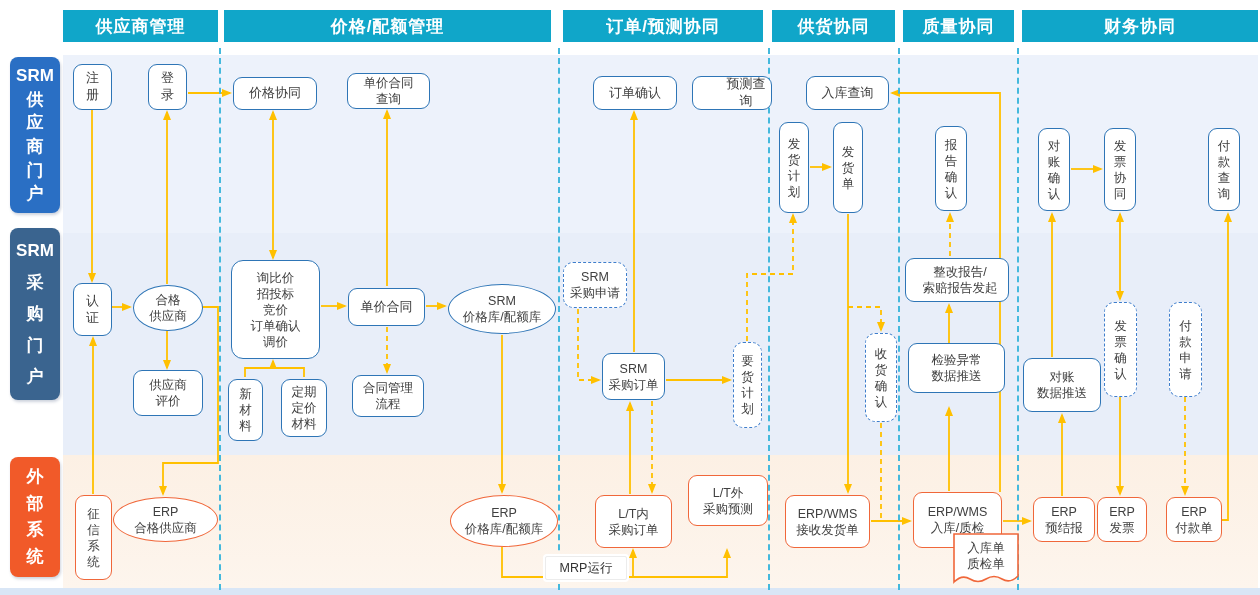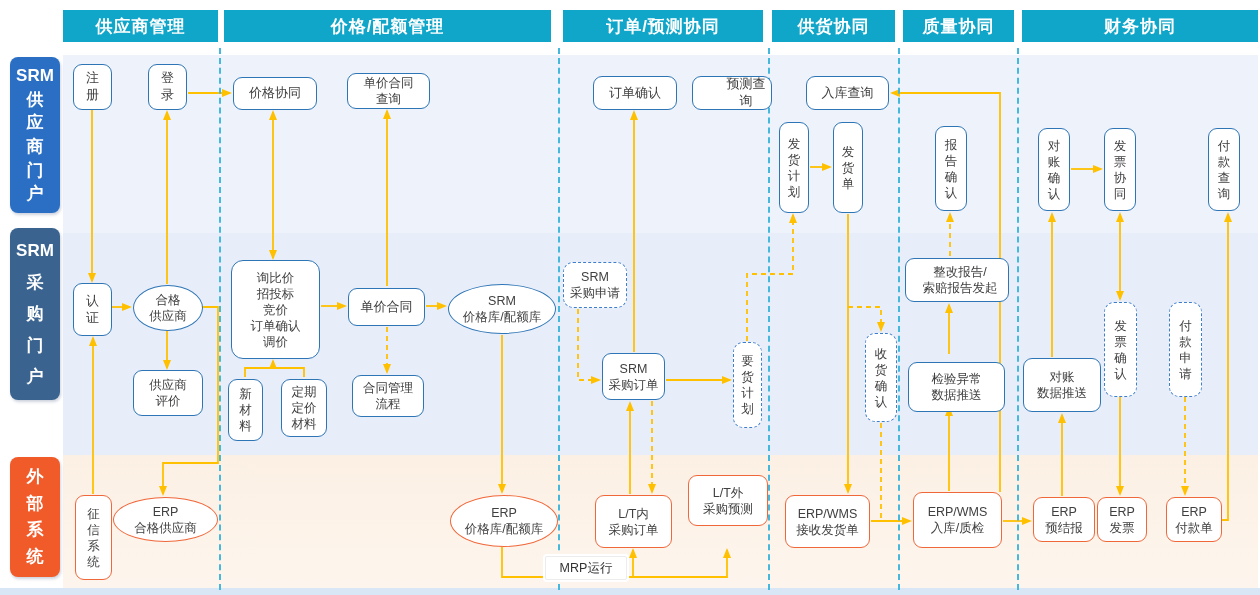--- a/index.html
+++ b/index.html
@@ -247,21 +247,21 @@
     <div class="node dashed" style="left: 865px; top: 333px; width: 32px; height: 89px; font-size: 12.5px;">
       <div>收</div>
       <div>货</div>
       <div>确</div>
       <div>认</div>
     </div>
     <div class="node " style="left: 905px; top: 258px; width: 104px; height: 44px; font-size: 12.5px; padding-left: 6px;">
       <div>整改报告/</div>
       <div>索赔报告发起</div>
     </div>
-    <div class="node " style="left: 908px; top: 362px; width: 97px; height: 50px; font-size: 12.5px;">
+    <div class="node " style="left: 908px; top: 343px; width: 97px; height: 50px; font-size: 12.5px;">
       <div>检验异常</div>
       <div>数据推送</div>
     </div>
     <div class="node " style="left: 1023px; top: 358px; width: 78px; height: 54px; font-size: 12.5px;">
       <div>对账</div>
       <div>数据推送</div>
     </div>
     <div class="node dashed" style="left: 1104px; top: 302px; width: 33px; height: 95px; font-size: 12.5px;">
       <div>发</div>
       <div>票</div>
@@ -297,20 +297,29 @@
       <div>采购预测</div>
     </div>
     <div class="node orange" style="left: 785px; top: 495px; width: 85px; height: 53px; font-size: 12.5px;">
       <div>ERP/WMS</div>
       <div>接收发货单</div>
     </div>
     <div class="node orange" style="left: 913px; top: 492px; width: 89px; height: 56px; font-size: 12.5px;">
       <div>ERP/WMS</div>
       <div>入库/质检</div>
     </div>
+    <div class="node orange doc" style="left: 953px; top: 533px; width: 66px; height: 56px; font-size: 12.5px;">
+      <svg width="66" height="56">
+        <path d="M1,1 L65,1 L65,43 Q57,51 49,46 Q41,41 33,46 Q25,51 17,46 Q9,41 1,49 Z" fill="#ffffff" stroke="#f0673a" stroke-width="1.6"></path>
+      </svg>
+      <div class="doc-text">
+        <div>入库单</div>
+        <div>质检单</div>
+      </div>
+    </div>
     <div class="node orange" style="left: 1033px; top: 497px; width: 62px; height: 45px; font-size: 12.5px;">
       <div>ERP</div>
       <div>预结报</div>
     </div>
     <div class="node orange" style="left: 1097px; top: 497px; width: 50px; height: 45px; font-size: 12.5px;">
       <div>ERP</div>
       <div>发票</div>
     </div>
     <div class="node orange" style="left: 1166px; top: 497px; width: 56px; height: 45px; font-size: 12.5px;">
       <div>ERP</div>

